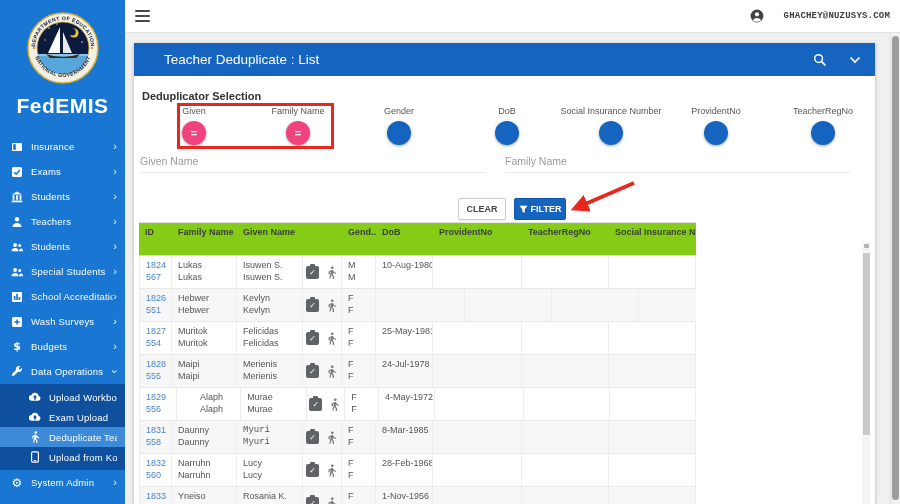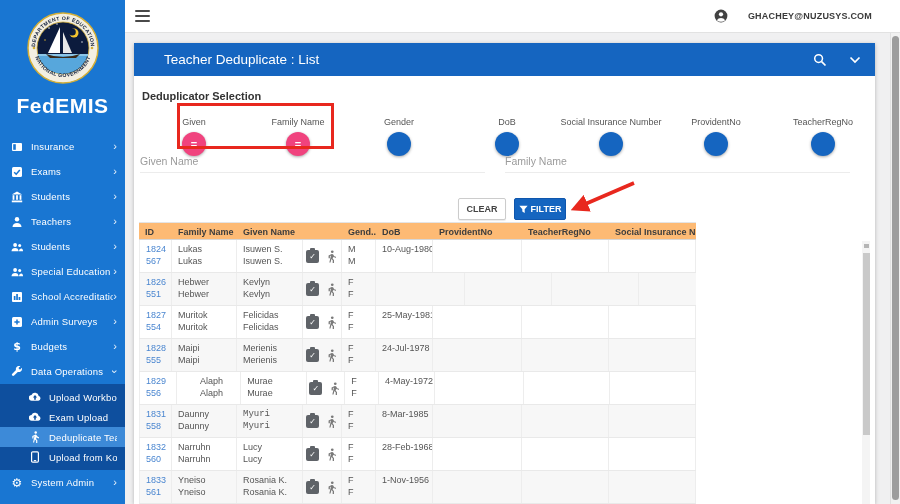--- a/index.html
+++ b/index.html
@@ -19,34 +19,34 @@
   .nav-chev{font-size:11px;opacity:.9;line-height:1;}
   .nav-chev.down{transform:rotate(90deg);}
   .submenu{background:#0e4f9e;padding:3px 0;}
   .submenu .nav-item{height:20px;padding-left:28px;}
   .submenu .nav-item.active{background:#3d8ad8;}
 
   
   .topbar{position:absolute;left:125px;top:0;width:775px;height:33px;background:#fff;border-bottom:1px solid #e2e2e2;box-sizing:border-box;display:flex;align-items:center;z-index:5;}
   .hamburger{width:15px;height:12px;margin-left:10px;display:flex;flex-direction:column;justify-content:space-between;cursor:pointer;}
   .hamburger span{display:block;height:2px;background:#494949;border-radius:1px;}
-  .user-chip{margin-left:auto;margin-right:28px;display:flex;align-items:center;gap:20px;cursor:pointer;}
+  .user-chip{margin-left:auto;margin-right:10px;display:flex;align-items:center;gap:20px;cursor:pointer;font-family:Liberation Mono, monospace;}
   .user-chip svg{width:14px;height:14px;}
   .user-email{font-size:9px;font-weight:bold;color:#3b3b3b;letter-spacing:.2px;}
 
   
   .main-bg{position:absolute;left:125px;top:33px;width:765px;height:471px;background:#f0f0f1;}
   .card{position:absolute;left:134px;top:43px;width:741px;height:461px;background:#fff;box-shadow:0 1px 4px rgba(0,0,0,.25);z-index:2;}
   .card-titlebar{position:absolute;left:0;top:0;width:741px;height:33px;background:#1565c0;display:flex;align-items:center;padding:0 14px 0 30px;box-sizing:border-box;}
   .card-title{color:#fff;font-size:13.5px;flex:1;}
   .tb-ico{margin-left:22px;display:flex;align-items:center;cursor:pointer;}
 
   .section-title{position:absolute;left:8px;top:47px;margin:0;font-size:11px;font-weight:bold;color:#333;}
 
-  .toggle{position:absolute;top:74px;width:140px;transform:translateX(-50%);text-align:center;}
+  .toggle{position:absolute;top:63px;width:140px;transform:translateX(-50%);text-align:center;}
   .t-label{display:block;font-size:9px;color:#555;margin-bottom:5px;white-space:nowrap;}
   .t-circle{width:24px;height:24px;border-radius:50%;margin:0 auto;box-shadow:0 1px 3px rgba(0,0,0,.35);display:flex;align-items:center;justify-content:center;color:#fff;font-size:11px;font-weight:bold;cursor:pointer;}
   .t-circle.on{background:#f0437e;}
   .t-circle.off{background:#1565c0;}
 
   .annotation-box{position:absolute;left:43px;top:60px;width:157px;height:46px;border:3px solid #e8281e;box-sizing:border-box;pointer-events:none;z-index:3;}
 
   .inp{position:absolute;top:107px;height:22px;border:none;border-bottom:1px solid #ececec;background:transparent;font-family:"Liberation Sans",sans-serif;font-size:10.5px;color:#444;outline:none;padding:0;}
   .inp::placeholder{color:#9b9b9b;}
   .inp-given{left:6px;width:345px;}
@@ -54,21 +54,21 @@
 
   .btn{position:absolute;top:155px;height:22px;border-radius:2px;font-family:"Liberation Sans",sans-serif;font-size:9px;font-weight:bold;cursor:pointer;display:flex;align-items:center;justify-content:center;}
   .btn-clear{left:324px;width:48px;background:#fff;border:1px solid #ccc;color:#444;box-shadow:0 1px 1px rgba(0,0,0,.08);}
   .btn-filter{left:380px;width:52px;background:#1565c0;border:1px solid #0f56ad;color:#fff;gap:3px;}
   .funnel{display:flex;align-items:center;}
 
   .annotation-arrow{position:absolute;left:428px;top:136px;width:78px;height:38px;pointer-events:none;z-index:3;}
 
   
   .grid{position:absolute;left:5px;top:179px;width:557px;}
-  .grid-header{display:flex;height:18px;border-top:1px solid #e4e4e4;border-bottom:1px solid #d7d7d7;background:#fdba74;box-sizing:border-box;}
+  .grid-header{display:flex;height:34px;border-top:1px solid #e4e4e4;border-bottom:1px solid #d7d7d7;background:#84cc16;box-sizing:border-box;}
   .gh-cell{box-sizing:border-box;padding:4px 0 0 6px;font-size:9px;font-weight:bold;color:#3d3d3d;white-space:nowrap;overflow:hidden;}
   .g-row{display:flex;height:33px;border-bottom:1px solid #e9e9e9;background:#fff;box-sizing:border-box;}
   .g-row.alt{background:#f7f7f7;}
   .g-cell{box-sizing:border-box;padding:4px 0 0 6px;border-right:1px solid #ededed;font-size:9px;color:#555;line-height:11.5px;white-space:nowrap;overflow:hidden;}
   .g-cell:first-child{border-left:1px solid #ededed;}
   .id-link{display:block;color:#4a86d0;cursor:pointer;}
   .icons-cell{display:flex;align-items:center;justify-content:center;gap:6px;padding:0 0 0 0;}
   .clip{position:relative;width:13px;height:13px;background:#5f6368;border-radius:2px;color:#fff;font-size:8px;line-height:13px;text-align:center;cursor:pointer;}
   .clip::before{content:"";position:absolute;top:-1.5px;left:4px;width:5px;height:3px;background:#5f6368;border-radius:1px;}
   .walk{width:13px;height:13px;fill:#7a7a7a;cursor:pointer;}
@@ -177,21 +177,21 @@
         </div>
         <div class="nav-item">
           <span class="nav-icon">
             <svg viewBox="0 0 12 12">
               <circle cx="4.1" cy="4" r="1.9" fill="#fff"></circle>
               <circle cx="8.7" cy="4.4" r="1.5" fill="#fff"></circle>
               <path d="M0.5 10.2c0-2.1 1.6-3.3 3.6-3.3s3.5 1.2 3.5 3.3z" fill="#fff"></path>
               <path d="M8 10.2c.1-1.7 1-2.7 2.3-2.7 1 0 1.7.9 1.7 2.7z" fill="#fff"></path>
             </svg>
           </span>
-          <span class="nav-label">Special Education</span>
+          <span class="nav-label">Special Students</span>
           <span class="nav-chev">›</span>
         </div>
         <div class="nav-item">
           <span class="nav-icon">
             <svg viewBox="0 0 12 12">
               <rect x="1" y="1" width="10" height="10" rx="1" fill="#fff"></rect>
               <rect x="2.8" y="5" width="1.7" height="4" fill="#1976d2"></rect>
               <rect x="5.2" y="3" width="1.7" height="6" fill="#1976d2"></rect>
               <rect x="7.6" y="6" width="1.7" height="3" fill="#1976d2"></rect>
             </svg>
@@ -199,21 +199,21 @@
           <span class="nav-label">School Accreditations</span>
           <span class="nav-chev">›</span>
         </div>
         <div class="nav-item">
           <span class="nav-icon">
             <svg viewBox="0 0 12 12">
               <rect x="1" y="1" width="10" height="10" rx="1.5" fill="#fff"></rect>
               <path d="M6 3.4v5.2M3.4 6h5.2" stroke="#1976d2" stroke-width="1.5"></path>
             </svg>
           </span>
-          <span class="nav-label">Admin Surveys</span>
+          <span class="nav-label">Wash Surveys</span>
           <span class="nav-chev">›</span>
         </div>
         <div class="nav-item">
           <span class="nav-icon">
             <span class="uni">$</span>
           </span>
           <span class="nav-label">Budgets</span>
           <span class="nav-chev">›</span>
         </div>
         <div class="nav-item">

